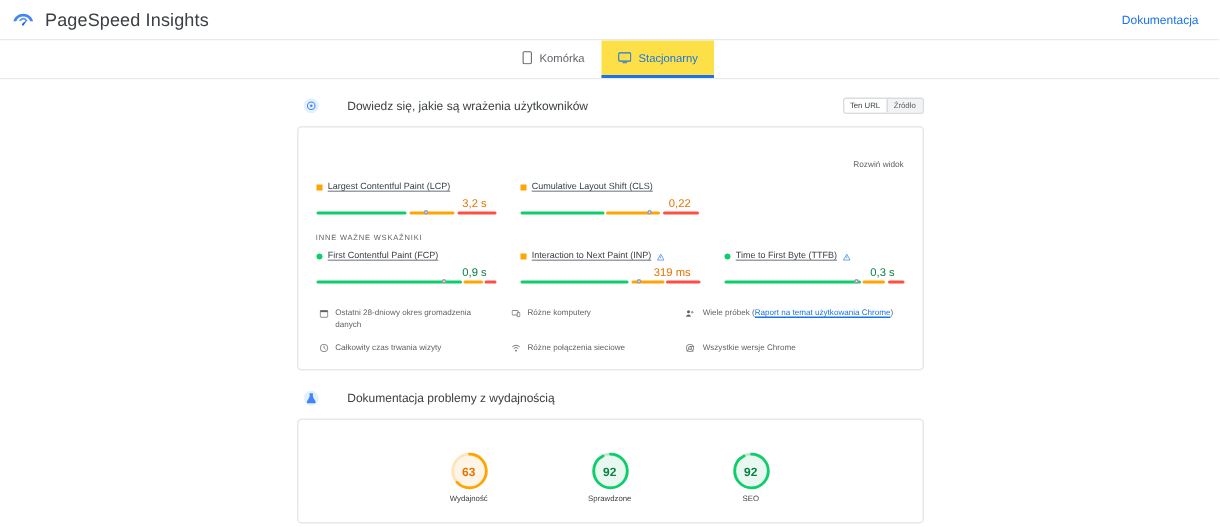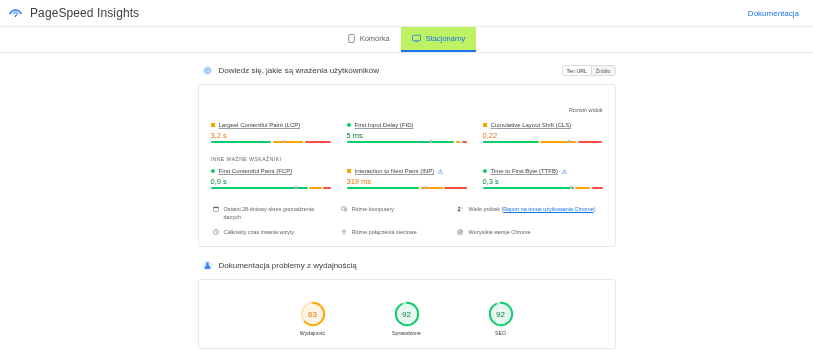--- a/index.html
+++ b/index.html
@@ -54,39 +54,39 @@
     padding: 0 11px;
     font-size: 7.5px;
     color: #5f6368;
     border-bottom: 2px solid transparent;
     cursor: pointer;
     position: relative;
   }
   .tab.active {
     color: #1a73e8;
     border-bottom-color: #1a73e8;
-    background: #bef264;
+    background: #fde047;
   }
   .tab svg { display: block; }
 
   
   .page {
     padding: 0;
     background: #fff;
   }
   .content {
     width: 418px;
     margin: 0 auto;
     padding-top: 8px;
   }
 
   .section-head {
     display: flex;
     align-items: center;
-    gap: 6px;
+    gap: 19px;
     padding: 4px 0 5px 4px;
   }
   .section-icon { width: 11px; height: 11px; flex: 0 0 11px; }
   .section-title {
     font-size: 8px;
     color: #3c4043;
     flex: 1;
   }
   .seg-toggle {
     display: flex;
@@ -164,21 +164,21 @@
   .metric-name {
     font-size: 6px;
     color: #3c4043;
     text-decoration: underline;
     text-decoration-color: #9aa0a6;
     cursor: pointer;
     white-space: nowrap;
   }
   .warn-ico { width: 5px; height: 5px; flex: 0 0 5px; }
   .metric-value {
-    text-align: left;
+    text-align: right;
     font-size: 7.5px;
     color: #5f6368;
     padding: 3px 6px 1px 0;
   }
   .metric-value.green { color: #0b8043; }
   .metric-value.amber { color: #e37400; }
   .bar-wrap { position: relative; height: 6px; }
   .bar {
     display: flex;
     height: 2.2px;
@@ -239,20 +239,21 @@
     width: 26px; height: 26px;
     margin: 0 auto;
   }
   .gauge-num {
     position: absolute;
     inset: 0;
     display: flex;
     align-items: center;
     justify-content: center;
     font-size: 8px;
+    font-weight: bold;
   }
   .gauge-num.amber { color: #e37400; }
   .gauge-num.green { color: #0b8043; }
   .score-label {
     font-size: 5.2px;
     color: #3c4043;
     margin-top: 3px;
     white-space: nowrap;
   }
 </style>
@@ -322,35 +323,20 @@
           <div class="bar-wrap">
             <div class="bar">
               <div class="seg-g" style="flex:52"></div>
                 <div class="seg-a" style="flex:26"></div>
                 <div class="seg-r" style="flex:22"></div>
             </div>
             <div class="marker" style="left:61%"></div>
           </div>
         </div>
 
-        <div class="metric">
-          <div class="metric-head">
-            <span class="dot ci" style="background:#0cce6b"></span>
-            <span class="metric-name">First Input Delay (FID)</span>
-          </div>
-          <div class="metric-value green">5 ms</div>
-          <div class="bar-wrap">
-            <div class="bar">
-              <div class="seg-g" style="flex:92"></div>
-                <div class="seg-a" style="flex:4"></div>
-                <div class="seg-r" style="flex:4"></div>
-            </div>
-            <div class="marker" style="left:70%"></div>
-          </div>
-        </div>
 
         <div class="metric">
           <div class="metric-head">
             <span class="dot sq" style="background:#ffa400"></span>
             <span class="metric-name">Cumulative Layout Shift (CLS)</span>
           </div>
           <div class="metric-value amber">0,22</div>
           <div class="bar-wrap">
             <div class="bar">
               <div class="seg-g" style="flex:48"></div>

